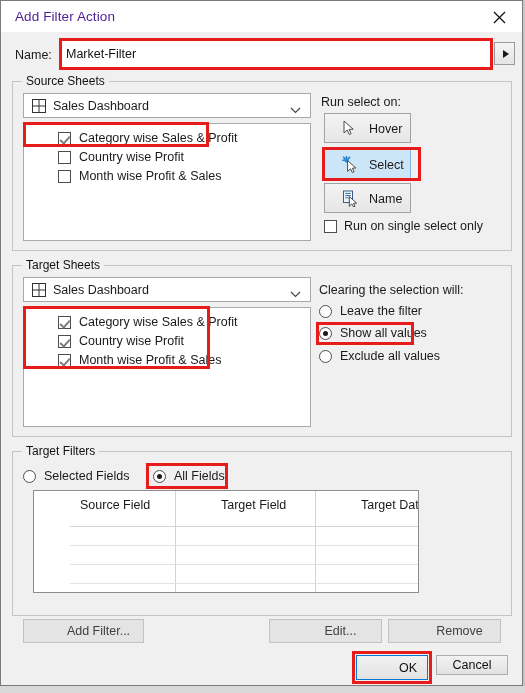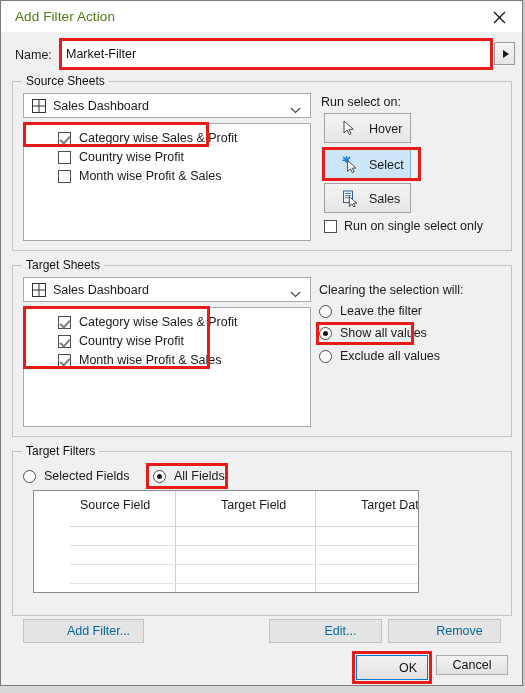--- a/index.html
+++ b/index.html
@@ -14,21 +14,21 @@
   .dialog{
     position:absolute;left:0;top:0;width:523px;height:686px;
     background:#f0f0f0;border:1px solid #7a7a7a;box-sizing:border-box;
   }
   
   .titlebar{
     position:absolute;left:0;top:0;right:0;height:31px;
     background:#ffffff;box-sizing:border-box;
   }
   .title-text{
-    position:absolute;left:14px;top:8px;font-size:13.5px;color:#4d7c0f;
+    position:absolute;left:14px;top:8px;font-size:13.5px;color:#4c1d95;
     letter-spacing:.1px;white-space:nowrap;
   }
   .close-btn{
     position:absolute;right:0;top:0;width:45px;height:31px;
     background:#ffffff;border:none;cursor:default;
   }
   .close-btn svg{position:absolute;left:16px;top:10px;}
   
   .name-label{position:absolute;left:14px;top:47px;font-size:12.5px;}
   .name-box{
@@ -117,21 +117,21 @@
   .tbl-row{position:relative;height:18px;border-bottom:1px solid #e2e2e2;}
   .vline{position:absolute;top:0;bottom:0;width:1px;background:#d2d2d2;}
   
   .btn{
     position:absolute;box-sizing:border-box;height:24px;
     background:linear-gradient(#f2f2f2,#e2e2e2);
     border:1px solid #adadad;font-size:12.5px;
     font-family:inherit;color:#111;cursor:default;
     display:flex;align-items:center;justify-content:center;
   }
-  .btn.disabled{color:#0369a1;background:#e4e4e4;border-color:#c2c2c2;padding-left:36px;}
+  .btn.disabled{color:#404040;background:#e4e4e4;border-color:#c2c2c2;padding-left:36px;}
   .btn.focus{border:1px solid #0078d7;padding-left:38px;}
   
   .anno{
     position:absolute;box-sizing:border-box;
     border:3px solid #e81b1b;pointer-events:none;
   }
   .bottombar{position:absolute;left:0;top:686px;width:525px;height:7px;background:#d8d8d8;}
 </style>
 </head>
 <body>
@@ -226,21 +226,21 @@
       <svg width="17" height="17" viewBox="0 0 17 17">
         <rect x="1.5" y="1" width="9" height="11.5" fill="#eef4fb" stroke="#3a5d88" stroke-width="1"></rect>
         <g stroke="#3a6ea5" stroke-width="1">
           <line x1="3.3" y1="3.4" x2="8.7" y2="3.4"></line>
           <line x1="3.3" y1="5.6" x2="8.7" y2="5.6"></line>
           <line x1="3.3" y1="7.8" x2="6.5" y2="7.8"></line>
         </g>
         <path d="M7.3,6.6 L7.3,16.3 L9.9,13.9 L11.6,17 L13.1,16.3 L11.5,13.3 L14.6,13.1 Z" fill="#ffffff" stroke="#4a4a4a" stroke-width="1"></path>
       </svg>
     </span>
-    <span class="btn-text">Sales</span>
+    <span class="btn-text">Name</span>
   </div>
 
   <div class="chk-row" style="left:323px;top:217px;">
     <span class="chk-box"></span>
     <span class="chk-label">Run on single select only</span>
   </div>
 
   <div class="group" style="left:11px;top:264px;width:500px;height:172px;">
     <div class="group-title">Target Sheets</div>
   </div>

